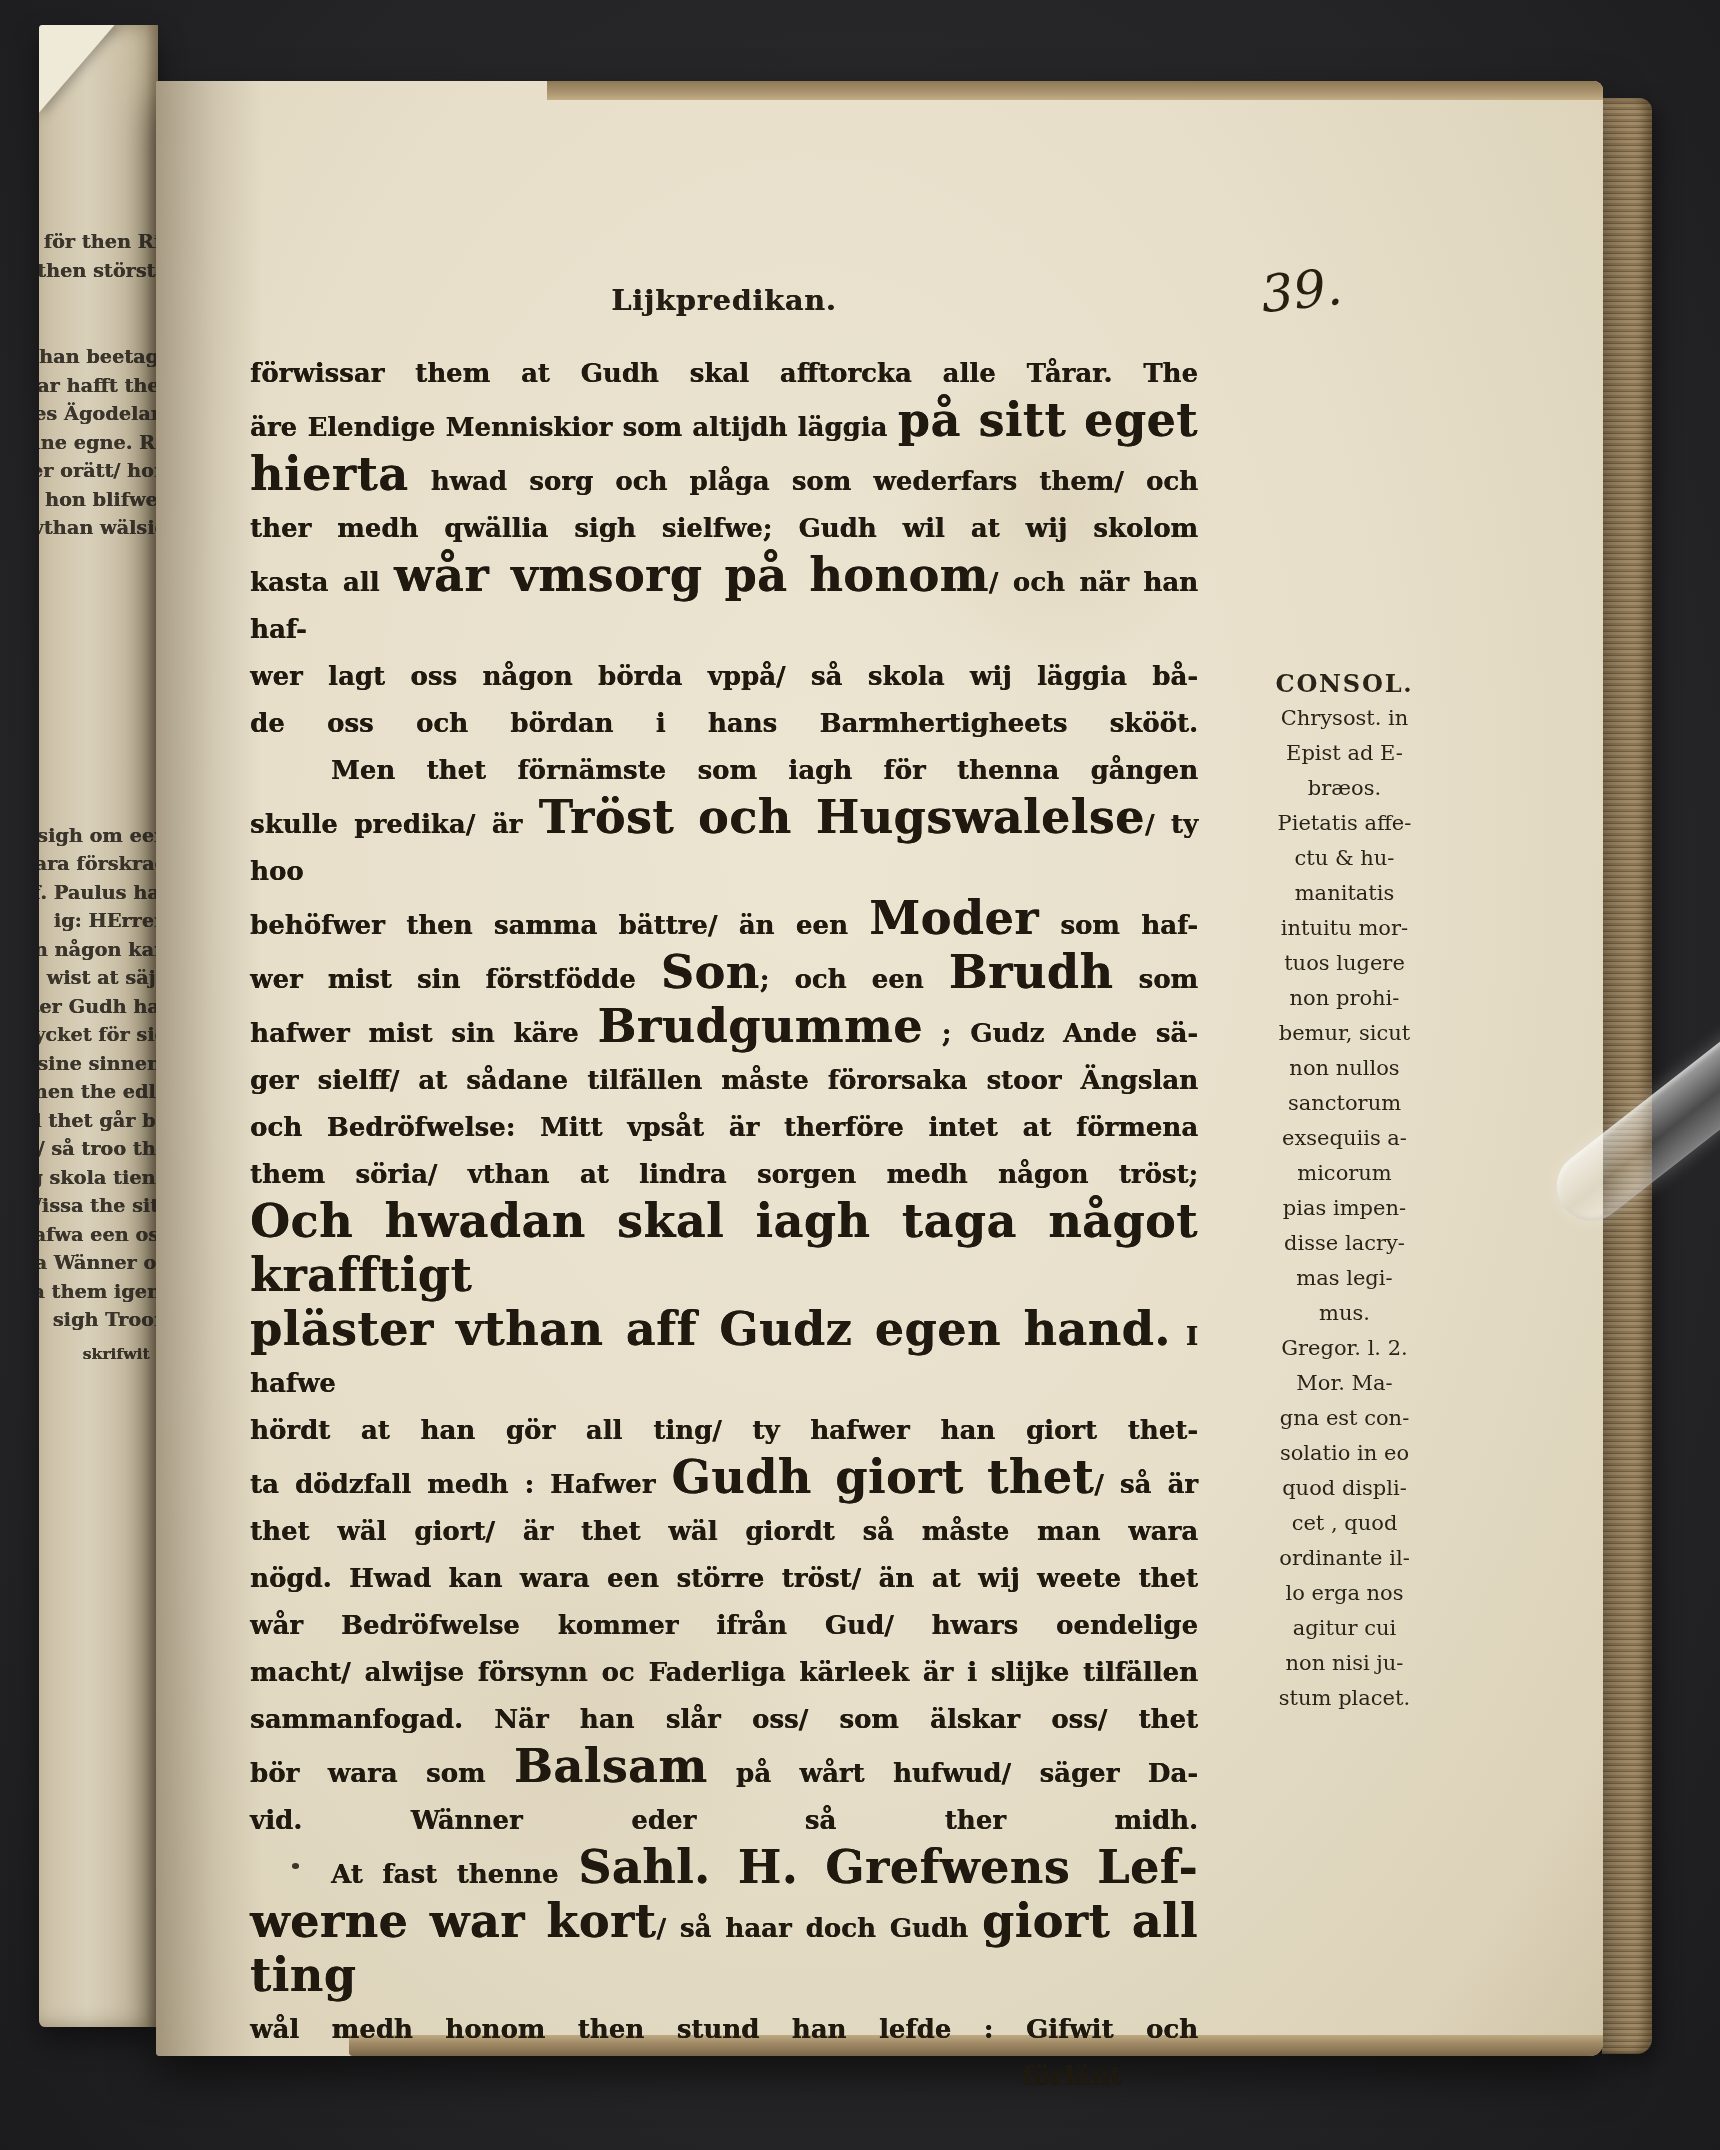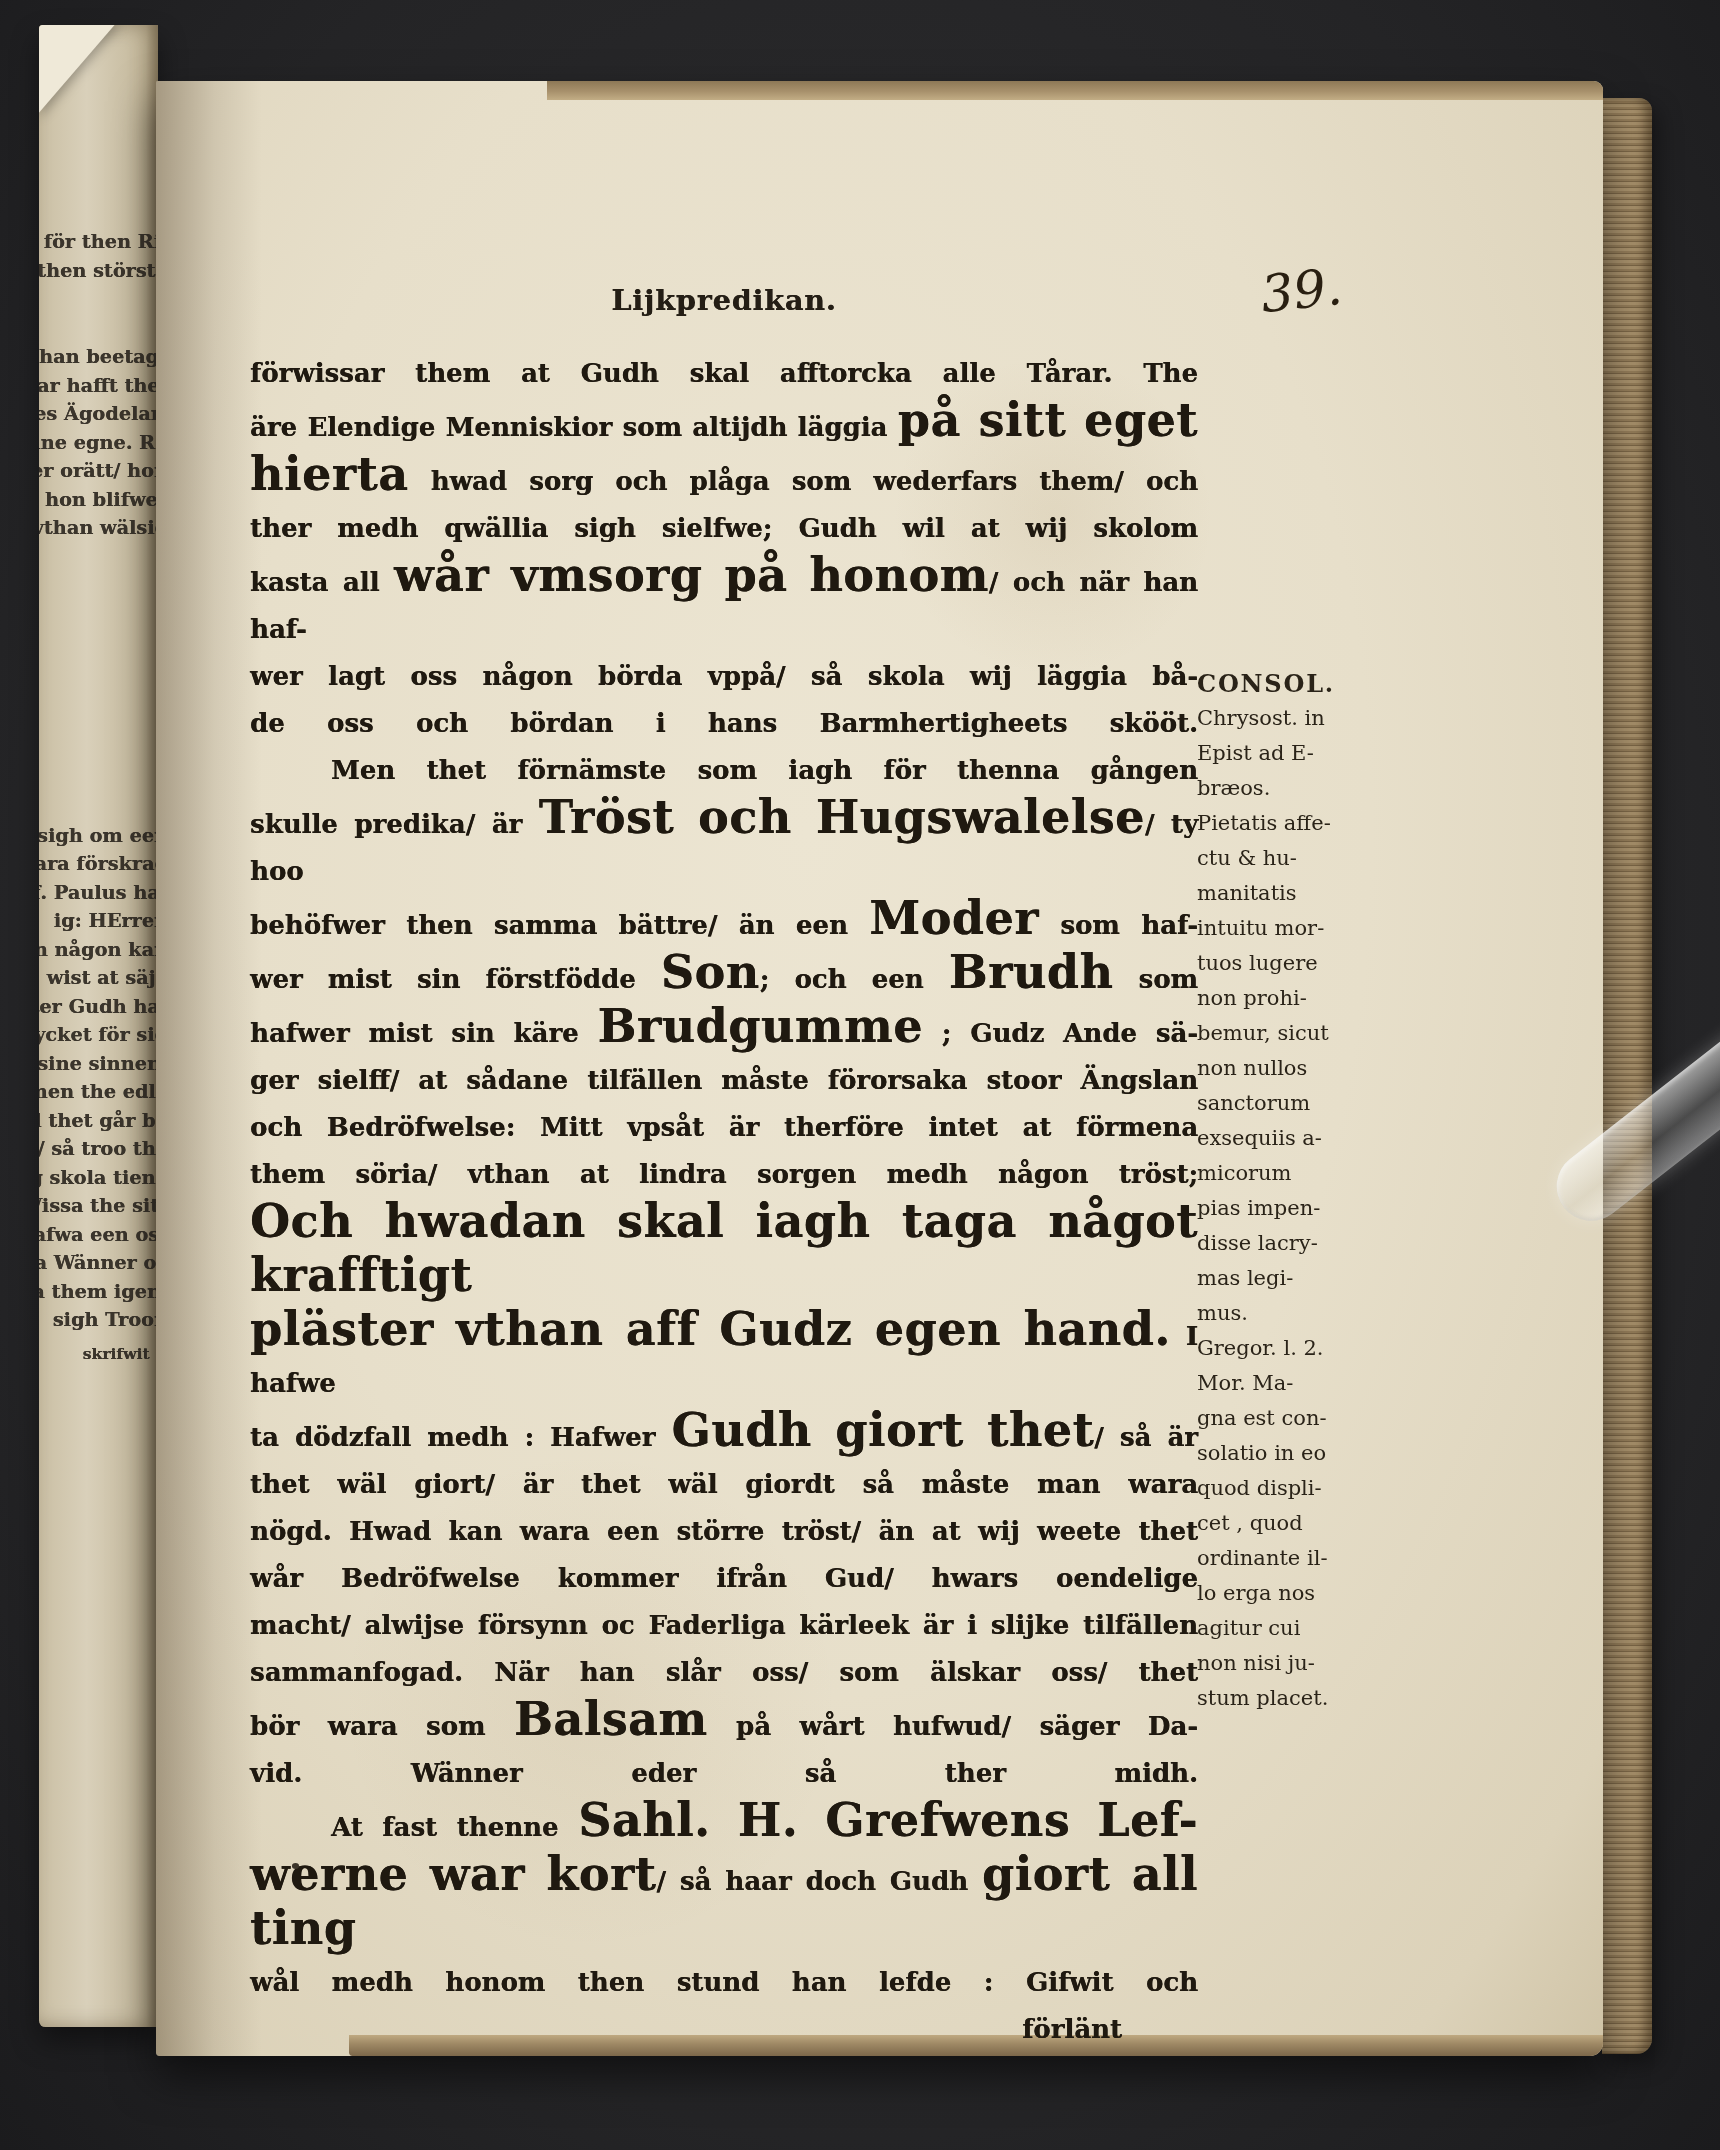--- a/index.html
+++ b/index.html
@@ -87,21 +87,21 @@
   .line.indent { text-indent:81px; }
   .line.align-right { text-align:center; text-align-last:right; padding-right:76px; }
   .seg-r { }
   .seg-b { font-size:26px; }
   .seg-B { font-size:46px; letter-spacing:0.5px; }
 
   .margin-notes {
     position:absolute; left:1041px; top:585px; width:295px;
     font-size:21px; line-height:35px; color:#2a2318;
   }
-  .mnote { white-space:nowrap; }
+  .mnote { white-space:nowrap;text-align:center; }
   .mnote-head { font-size:24px; font-weight:bold; letter-spacing:1.8px; }
 
   .ink-dot {
     position:absolute; left:136px; top:1782px; width:7px; height:5.5px;
     background:#3c352a; border-radius:50%;
   }
 
   
   .plastic-clip {
     position:absolute; left:1564px; top:1173px; width:304px; height:69px;
@@ -169,20 +169,21 @@
       <div class="line indent"><span class="seg-r">Men thet förnämste som iagh för thenna gången</span></div>
       <div class="line"><span class="seg-r">skulle predika/ är </span><span class="seg-B">Tröst och Hugswalelse</span><span class="seg-r">/ ty hoo</span></div>
       <div class="line"><span class="seg-r">behöfwer then samma bättre/ än een </span><span class="seg-B">Moder</span><span class="seg-r"> som haf-</span></div>
       <div class="line"><span class="seg-r">wer mist sin </span><span class="seg-b">förstfödde </span><span class="seg-B">Son</span><span class="seg-r">; och een </span><span class="seg-B">Brudh</span><span class="seg-r"> som</span></div>
       <div class="line"><span class="seg-r">hafwer mist sin </span><span class="seg-b">käre </span><span class="seg-B">Brudgumme</span><span class="seg-r"> ; Gudz Ande sä-</span></div>
       <div class="line"><span class="seg-r">ger sielff/ at sådane tilfällen måste förorsaka stoor </span><span class="seg-b">Ängslan</span></div>
       <div class="line"><span class="seg-r">och Bedröfwelse: Mitt vpsåt är therföre intet at förmena</span></div>
       <div class="line"><span class="seg-r">them söria/ vthan at lindra sorgen medh någon tröst;</span></div>
       <div class="line"><span class="seg-B">Och hwadan skal iagh taga något krafftigt</span></div>
       <div class="line"><span class="seg-B">pläster vthan aff Gudz egen hand.</span><span class="seg-r">  I hafwe</span></div>
+      <div class="line"><span class="seg-r">hördt at </span><span class="seg-b">han gör all ting</span><span class="seg-r">/ ty hafwer han giort </span><span class="seg-b">thet-</span></div>
       <div class="line"><span class="seg-b">ta dödzfall</span><span class="seg-r"> medh : Hafwer </span><span class="seg-B">Gudh giort thet</span><span class="seg-r">/ så är</span></div>
       <div class="line"><span class="seg-r">thet </span><span class="seg-b">wäl giort</span><span class="seg-r">/ är thet wäl giordt så måste man </span><span class="seg-b">wara</span></div>
       <div class="line"><span class="seg-b">nögd.</span><span class="seg-r"> Hwad kan wara een större tröst/ än at wij weete thet</span></div>
       <div class="line"><span class="seg-r">wår </span><span class="seg-b">Bedröfwelse</span><span class="seg-r"> kommer ifrån Gud/ hwars oendelige</span></div>
       <div class="line"><span class="seg-r">macht/ alwijse försynn oc Faderliga kärleek är i slijke tilfällen</span></div>
       <div class="line"><span class="seg-r">sammanfogad. När </span><span class="seg-b">han slår</span><span class="seg-r"> oss/ som </span><span class="seg-b">älskar oss</span><span class="seg-r">/ thet</span></div>
       <div class="line"><span class="seg-r">bör wara som </span><span class="seg-B">Balsam</span><span class="seg-r"> på wårt </span><span class="seg-b">hufwud</span><span class="seg-r">/ säger Da-</span></div>
       <div class="line"><span class="seg-r">vid. </span><span class="seg-b">Wänner</span><span class="seg-r"> eder så ther midh.</span></div>
       <div class="line indent"><span class="seg-r">At fast thenne </span><span class="seg-B">Sahl. H. Grefwens Lef-</span></div>
       <div class="line"><span class="seg-B">werne war kort</span><span class="seg-r">/ så haar doch Gudh </span><span class="seg-B">giort all ting</span></div>

